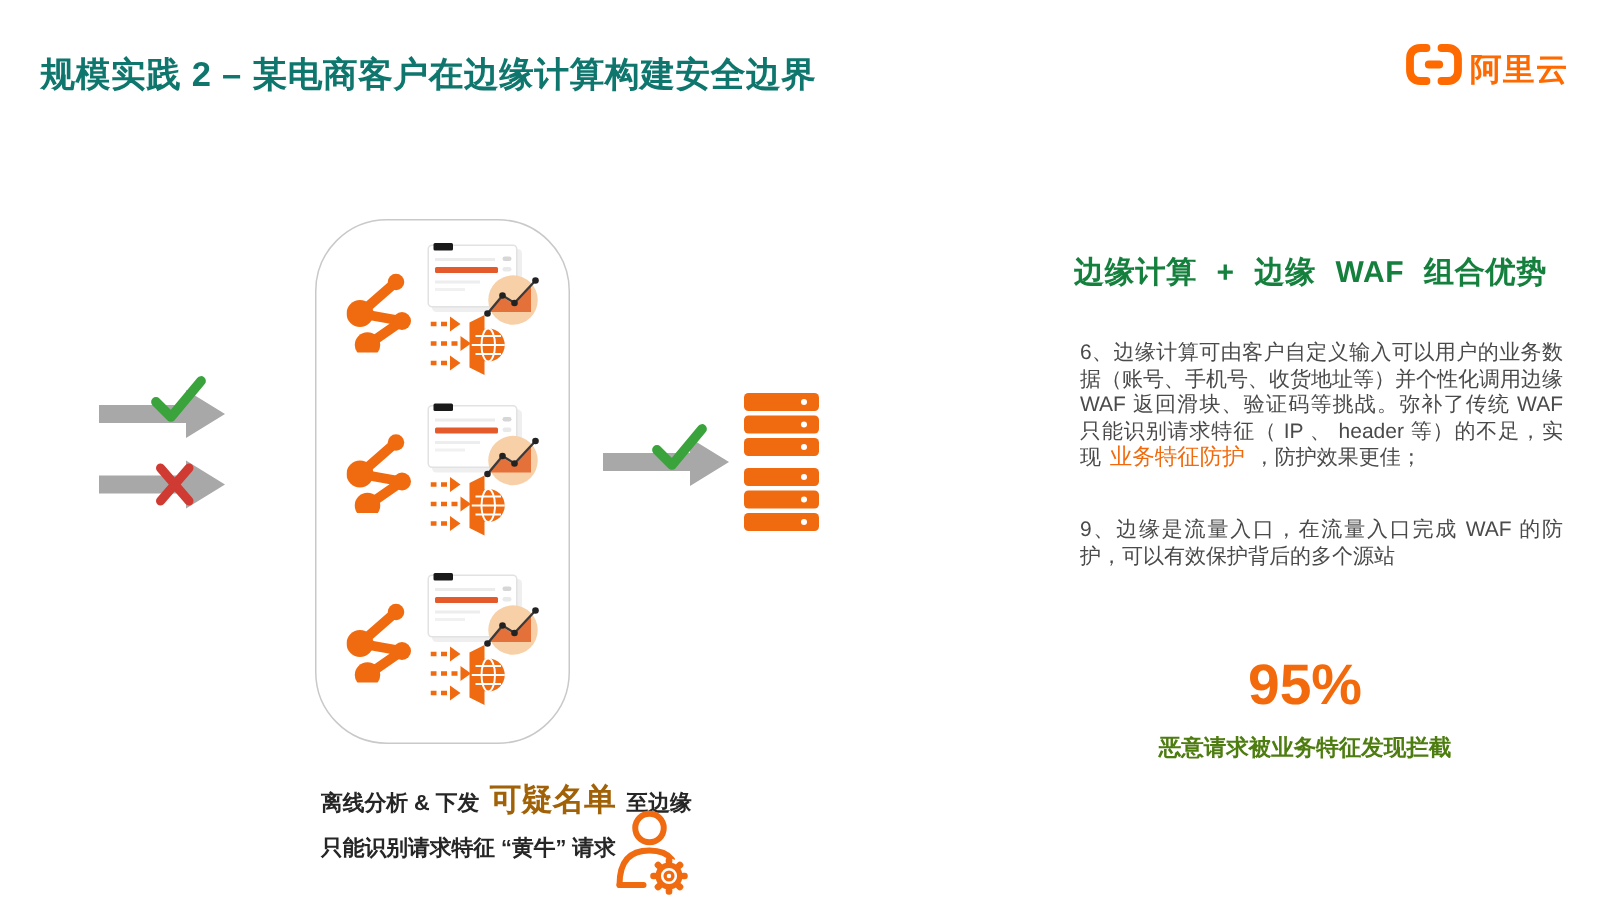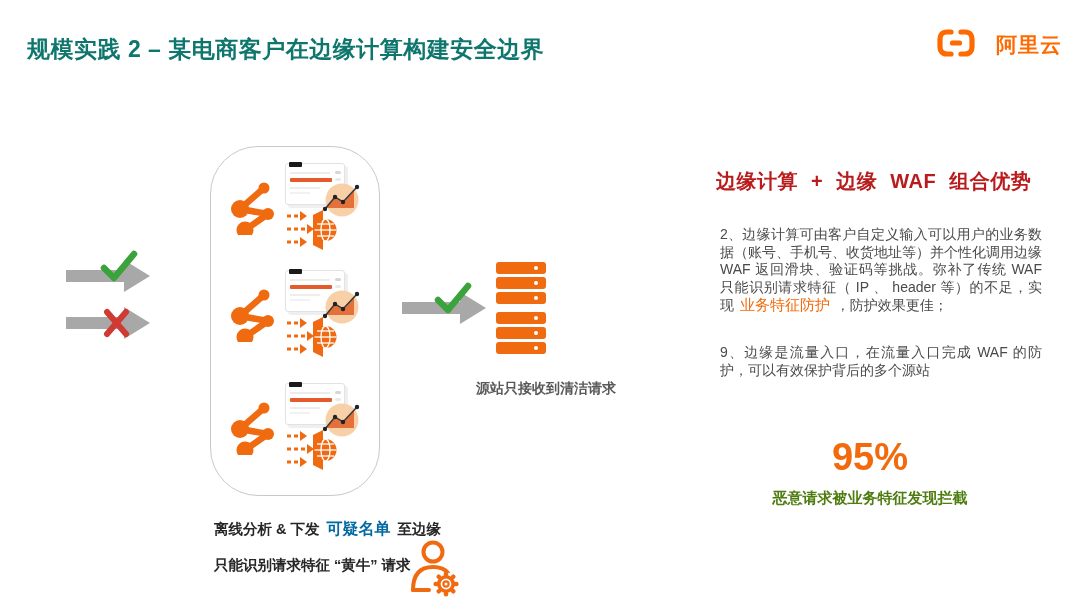--- a/index.html
+++ b/index.html
@@ -3,21 +3,21 @@
 <meta charset="utf-8">
 <style>
   * { margin:0; padding:0; box-sizing:border-box; }
   html,body { background:#fff; }
   body { font-family:"Liberation Sans","DejaVu Sans",sans-serif; }
   .slide { position:relative; width:1080px; height:608px; background:#fff; overflow:hidden; }
 
   
   .title { position:absolute; left:27px; top:34px; font-size:23px; font-weight:800; color:#0f766e; letter-spacing:.5px; }
   .subtitle { position:absolute; left:27px; top:84px; font-size:15px; color:#3d3d3d; }
-  .logo { position:absolute; left:936px; top:28px; display:flex; align-items:center; gap:20px; }
+  .logo { position:absolute; left:936px; top:28px; display:flex; align-items:center; gap:4px; }
   .logo-text { font-size:21px; font-weight:800; color:#FF6A00; letter-spacing:1px; }
 
   
   .arrow { position:absolute; }
   .edge-box { position:absolute; left:210px; top:146px; width:170px; height:350px; background:#fff; border:1.5px solid #c9c9c9; border-radius:48px; }
   .edge-group { position:absolute; left:18px; width:140px; height:100px; }
   .g1 { top:16px; } .g2 { top:123px; } .g3 { top:236px; }
   .share-ic { position:absolute; left:2px; top:18px; }
   .win { position:absolute; left:56px; top:0; width:60px; height:42px; background:#fff; border:1px solid #e2e2e2; border-radius:3px; box-shadow:3px 3px 0 rgba(120,120,120,.12); }
   .win-tab { position:absolute; left:3px; top:-2px; width:13px; height:5px; background:#1a1a1a; border-radius:1px; }
@@ -30,26 +30,26 @@
   .chart-ic { position:absolute; left:94px; top:18px; }
   .globe-ic { position:absolute; left:58px; top:46px; }
 
   .server-stack { position:absolute; left:496px; top:262px; }
   .srv { position:relative; width:50px; height:12px; background:#f06a10; border-radius:3px; margin-bottom:3px; }
   .srv::after { content:''; position:absolute; right:8px; top:4px; width:4px; height:4px; background:#fff; border-radius:50%; }
   .srv.gap { margin-top:8px; }
   .origin-caption { position:absolute; left:446px; top:380px; width:200px; text-align:center; font-size:14px; font-weight:700; color:#595959; }
 
   .note1 { position:absolute; left:214px; top:519px; font-size:14.5px; font-weight:700; color:#262626; }
-  .note1 .hl { font-size:16px; font-weight:800; color:#0369a1; margin:0 3px; }
+  .note1 .hl { font-size:21px; font-weight:800; color:#a16207; margin:0 3px; }
   .note2 { position:absolute; left:214px; top:556px; font-size:14.5px; font-weight:700; color:#262626; }
   .person-ic { position:absolute; left:407px; top:538px; }
 
   
-  .benefits-heading { position:absolute; left:716px; top:168px; font-size:20px; font-weight:800; color:#b91c1c; word-spacing:7px; letter-spacing:.5px; }
+  .benefits-heading { position:absolute; left:716px; top:168px; font-size:20px; font-weight:800; color:#15803d; word-spacing:7px; letter-spacing:.5px; }
   .benefit-p { position:absolute; left:720px; width:322px; font-size:14px; line-height:17.6px; color:#4a4a4a; text-align:justify; }
   .p1 { top:226px; }
   .p2 { top:344px; }
   .benefit-p .hl { color:#f26a0c; font-weight:400; font-size:15px; margin:0 2px; }
   .stat { position:absolute; left:753px; top:428px; width:234px; text-align:center; }
   .stat-value { font-size:38px; font-weight:800; color:#f26a0c; line-height:58px; }
   .stat-caption { font-size:15px; font-weight:800; color:#4d7c0f; margin-top:3px; }
 </style>
 </head>
 <body>
@@ -269,21 +269,20 @@
   </div>
 
   <div class="server-stack">
     <div class="srv"></div>
       <div class="srv"></div>
       <div class="srv"></div>
     <div class="srv gap"></div>
       <div class="srv"></div>
       <div class="srv"></div>
   </div>
-  <div class="origin-caption">源站只接收到清洁请求</div>
 
   <div class="note1">
     <span>离线分析 &amp; 下发</span>
     <span class="hl">可疑名单</span>
     <span>至边缘</span>
   </div>
   <div class="note2">只能识别请求特征 “黄牛” 请求</div>
 
   <span class="person-ic">
     <svg width="56" height="60" viewBox="0 0 56 60">
@@ -304,21 +303,21 @@
         </g>
         <circle r="7.2" fill="#fff" stroke="#f06a10" stroke-width="3.6"></circle>
         <circle r="2.6" fill="none" stroke="#f06a10" stroke-width="2.2"></circle>
       </g>
     </svg>
   </span>
 
   <div class="benefits-heading">边缘计算 + 边缘 WAF 组合优势</div>
 
   <div class="benefit-p p1">
-    <span>2、边缘计算可由客户自定义输入可以用户的业务数据（账号、手机号、收货地址等）并个性化调用边缘 WAF 返回滑块、验证码等挑战。弥补了传统 WAF 只能识别请求特征（ IP 、 header 等）的不足，实现</span>
+    <span>6、边缘计算可由客户自定义输入可以用户的业务数据（账号、手机号、收货地址等）并个性化调用边缘 WAF 返回滑块、验证码等挑战。弥补了传统 WAF 只能识别请求特征（ IP 、 header 等）的不足，实现</span>
     <span class="hl">业务特征防护</span>
     <span>，防护效果更佳；</span>
   </div>
 
   <div class="benefit-p p2">9、边缘是流量入口，在流量入口完成 WAF 的防护，可以有效保护背后的多个源站</div>
 
   <div class="stat">
     <div class="stat-value">95%</div>
     <div class="stat-caption">恶意请求被业务特征发现拦截</div>
   </div>

